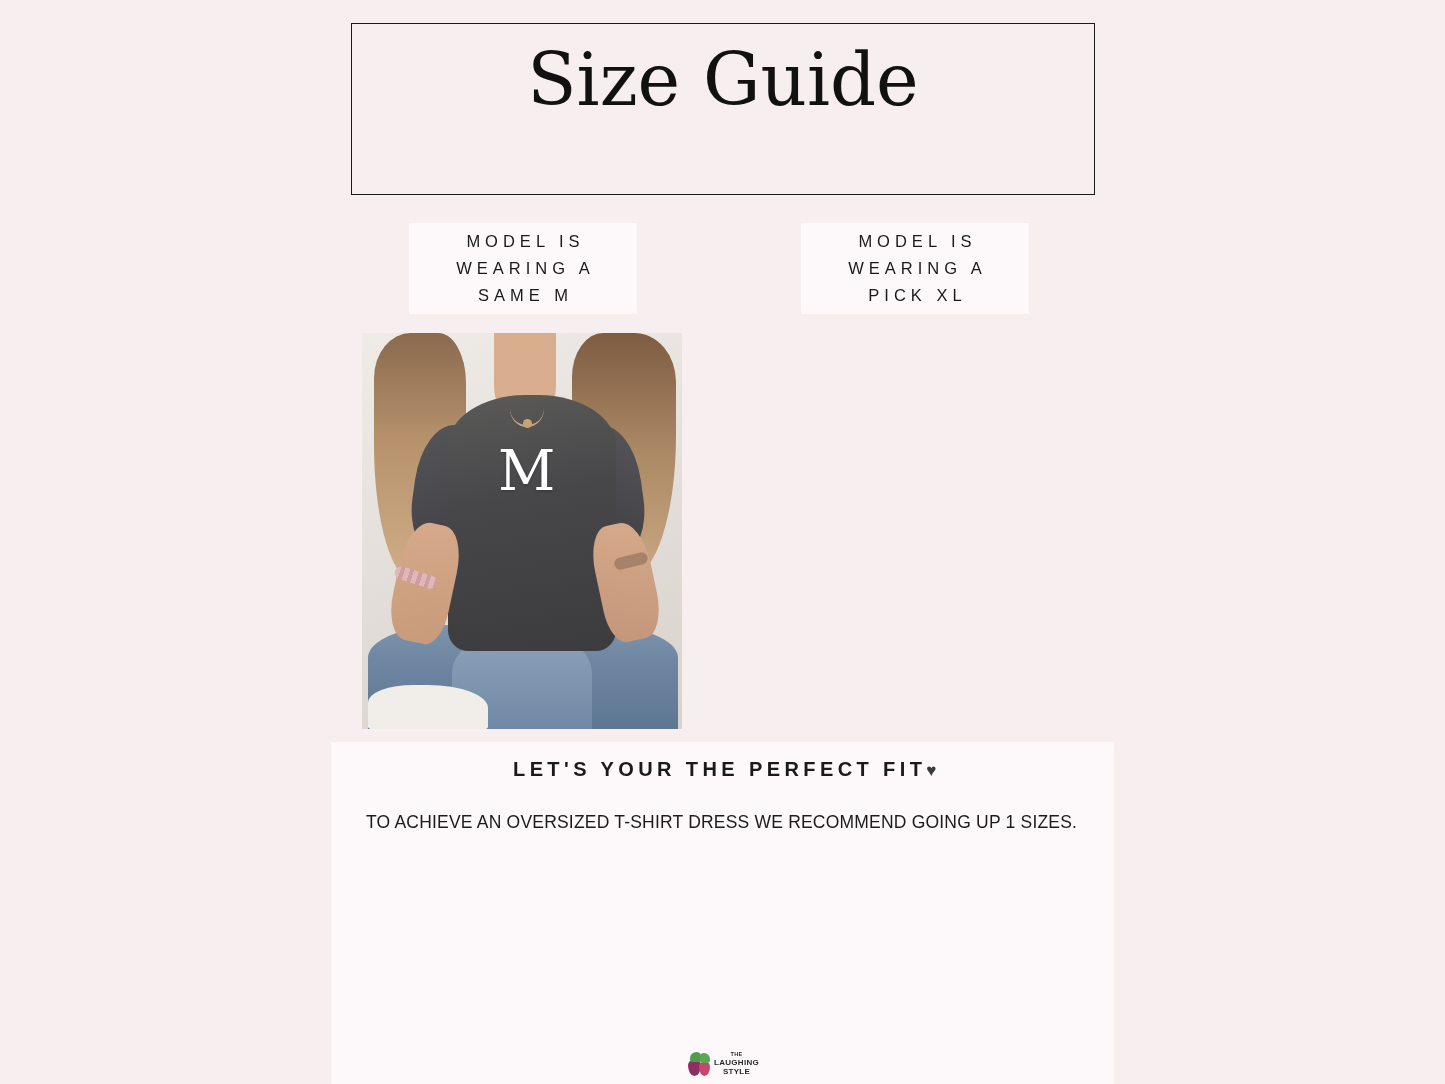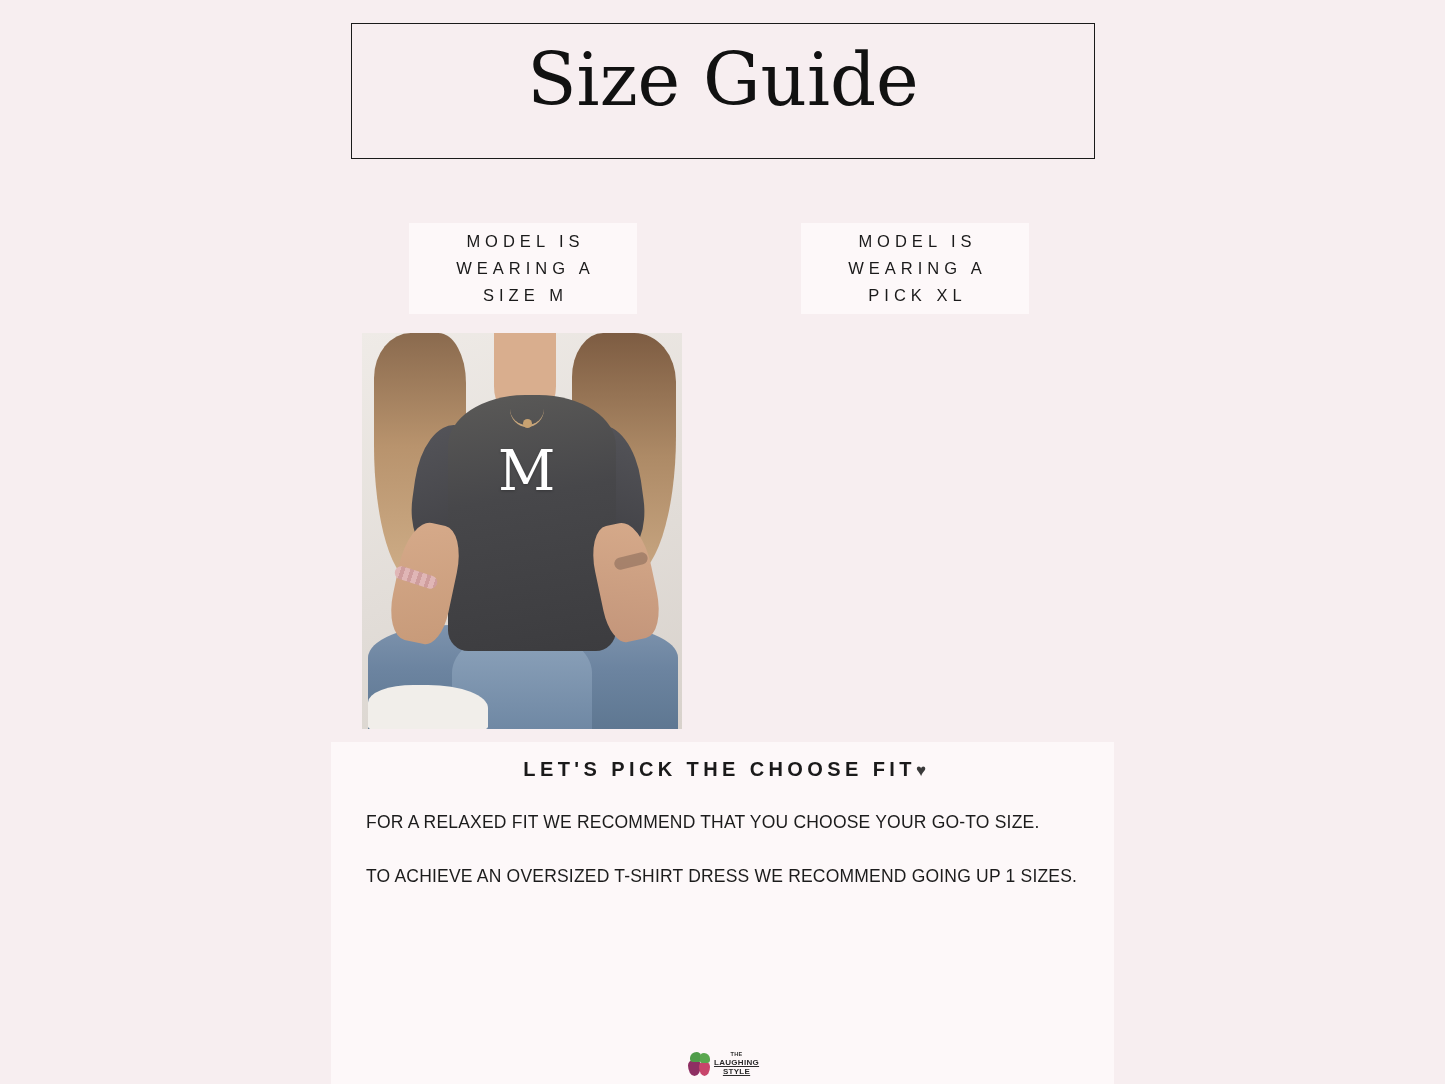--- a/index.html
+++ b/index.html
@@ -19,21 +19,21 @@
     height: 1084px;
     background: #f7eef0;
   }
 
   
   .header-box {
     position: absolute;
     left: 351px;
     top: 23px;
     width: 744px;
-    height: 136px;
+    height: 172px;
     border: 1.5px solid #1a1a1a;
     box-sizing: border-box;
     background: transparent;
   }
   .header-title {
     position: absolute;
     left: 0;
     top: 14px;
     width: 100%;
     text-align: center;
@@ -405,36 +405,35 @@
     line-height: 7px;
     color: #2b2b2b;
     font-weight: 700;
     letter-spacing: 0.3px;
     text-align: center;
   }
   .logo-text .big {
     font-size: 8px;
     line-height: 9px;
     display: block;
-    text-decoration: underline;
   }
 </style>
 </head>
 <body>
 
 <div class="page">
 
   <div class="header-box">
     <div class="header-title">Size Guide</div>
   </div>
 
   <div class="caption caption-left">
     <span>MODEL IS</span>
     <span>WEARING A</span>
-    <span>SIZE M</span>
+    <span>SAME M</span>
   </div>
 
   <div class="caption caption-right">
     <span>MODEL IS</span>
     <span>WEARING A</span>
     <span>PICK XL</span>
   </div>
 
   <div class="photo photo-left">
     <div class="ph-bg"></div>
@@ -453,24 +452,23 @@
     <div class="bracelet-l"></div>
     <div class="tattoo-l"></div>
     <div class="necklace-l"></div>
     <div class="pendant-l"></div>
     <div class="size-letter size-letter-l">M</div>
   </div>
 
 
   <div class="panel">
     <div class="panel-heading">
-      <span>LET'S PICK THE CHOOSE FIT</span><span class="heart">♥</span>
+      <span>LET'S YOUR THE PERFECT FIT</span><span class="heart">♥</span>
     </div>
     <div class="panel-body">
-      <p class="left-align">FOR A RELAXED FIT WE RECOMMEND THAT YOU CHOOSE YOUR GO-TO SIZE.</p>
       <p class="left-align">TO ACHIEVE AN OVERSIZED T-SHIRT DRESS WE RECOMMEND GOING UP 1 SIZES.</p>
     </div>
   </div>
 
   <div class="logo">
     <div class="logo-veg">
       <div class="beet"></div>
       <div class="beet-top"></div>
       <div class="radish"></div>
       <div class="radish-top"></div>

